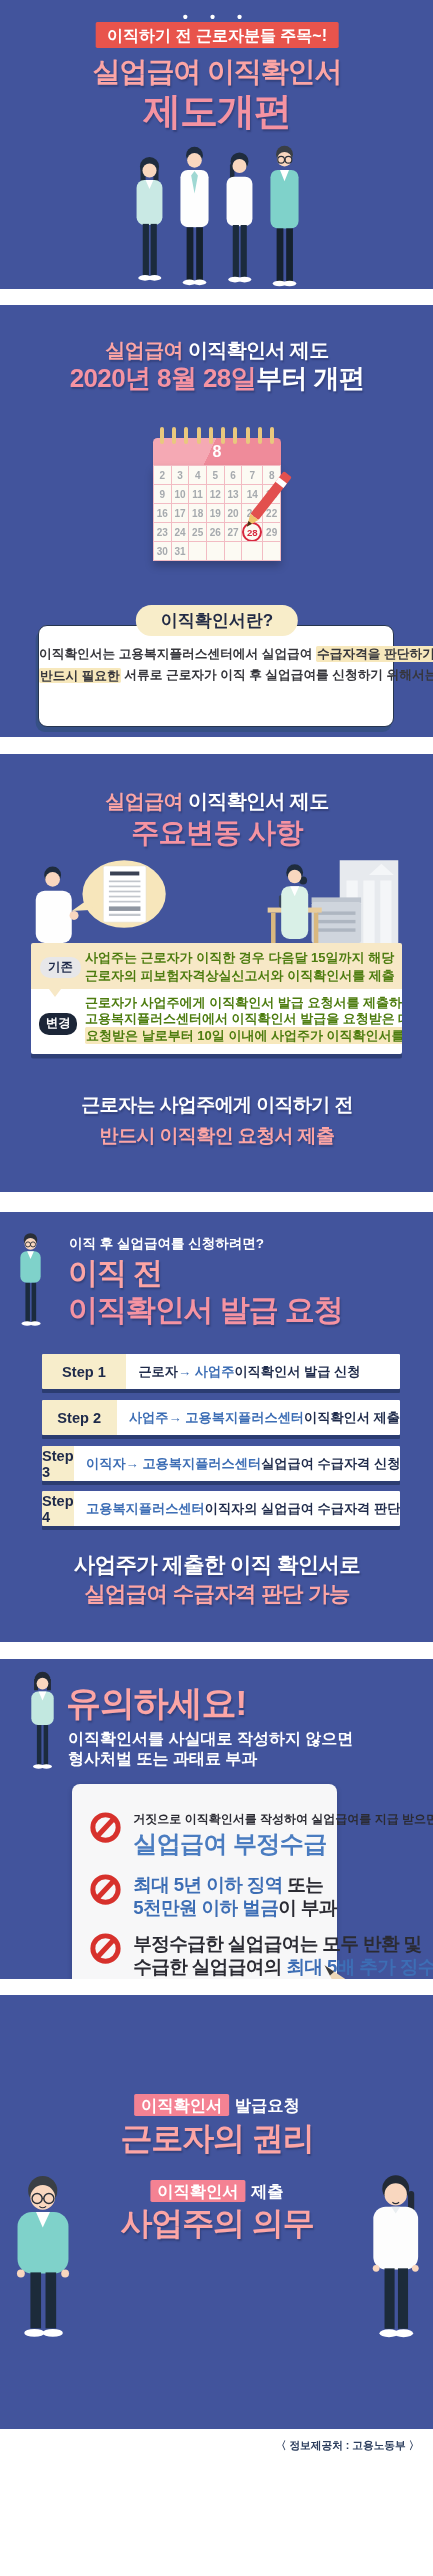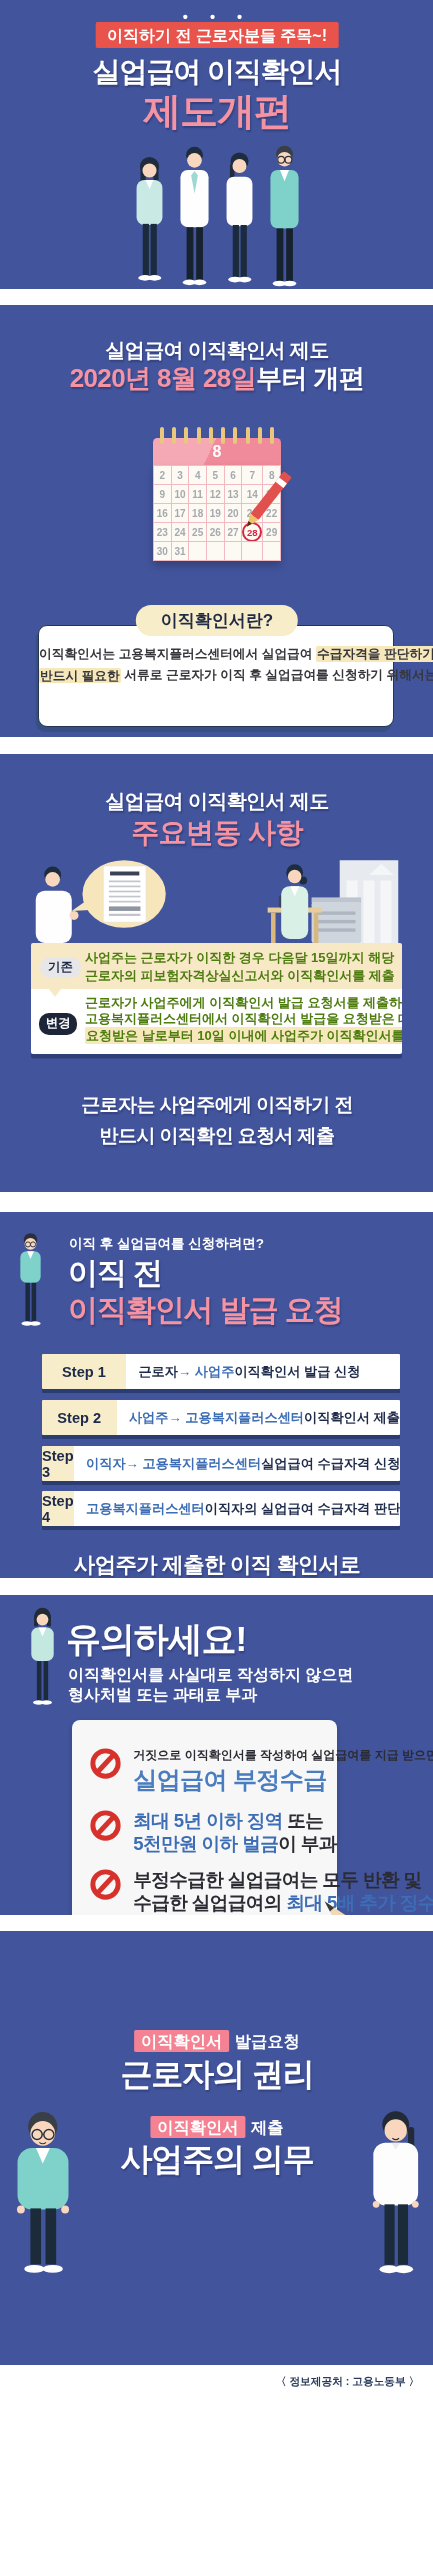--- a/index.html
+++ b/index.html
@@ -2,21 +2,21 @@
 <html style="font-size:9px"><head>
 <meta charset="utf-8">
 <style>
   html,body{margin:0;padding:0;background:#fff;}
   body{width:434px;font-family:"Liberation Sans","DejaVu Sans",sans-serif;font-weight:bold;}
   #page{position:relative;width:434px;height:2576px;overflow:hidden;background:#fff;}
   .sec{position:relative;width:434px;background:#42549C;overflow:hidden;}
   .band{width:434px;background:#ffffff;}
   .abs{position:absolute;}
   .cx{left:50%;transform:translateX(-50%);white-space:nowrap;}
-  .cream{color:#ffffff;} .pink{color:#F593A2;} .white{color:#FFFFFF;} .blue{color:#3D6EB5;}
+  .cream{color:#fca5a5;} .pink{color:#F593A2;} .white{color:#FFFFFF;} .blue{color:#3D6EB5;}
   .ts{text-shadow:1.1px 1.7px 1.7px rgba(18,26,58,.32);}
   .hero-dots{font-size:14.6px;color:#fff;letter-spacing:9px;}
   .hero-badge{background:#E8544C;color:#fff;font-size:16px;padding:4.5px 11.3px;border-radius:1.7px;}
   .h1{font-size:28px;letter-spacing:-1.1px;}
   .h2{font-size:38px;letter-spacing:-1.1px;}
   .t36{font-size:20px;letter-spacing:-0.6px;}
   .t46{font-size:26px;letter-spacing:-0.6px;text-align:center;}
   .t50{font-size:28px;letter-spacing:-0.6px;}
   .pill{background:#F8EDC9;color:#222B45;font-size:17px;border-radius:16px;padding:5.6px 25px;}
   .card{background:#fff;border:1.7px solid #26354F;border-radius:9px;box-shadow:-2.3px 5px 0 rgba(32,74,92,.35);}
@@ -250,21 +250,21 @@
         <div class="abs chgtxt" style="left:54px;top:38px"><span class="hl">요청받은 날로부터 10일 이내에  사업주가 이직확인서를 발급</span></div>
       </div>
     </div>
 
     <div class="abs cx t34 white ts" style="top:338px">근로자는 사업주에게 이직하기 전</div>
     <div class="abs cx t34 cream ts" style="top:369px">반드시 이직확인 요청서 제출</div>
   </div>
 
   <div class="band" style="height:20px"></div>
 
-  <div class="sec" style="height:366px">
+  <div class="sec" style="height:430px">
     <svg class="abs" style="left:13.5px;top:20px" width="33" height="96" viewBox="0 0 58 170">
       <circle cx="29" cy="14" r="12" fill="#2A2F38"></circle>
         <circle cx="29" cy="21" r="10.5" fill="#F9D7BF"></circle>
       <circle cx="24.5" cy="22" r="4.5" fill="none" stroke="#2A2F38" stroke-width="1.6"></circle>
         <circle cx="33.5" cy="22" r="4.5" fill="none" stroke="#2A2F38" stroke-width="1.6"></circle>
       <rect x="11" y="34" width="36" height="56" rx="11" fill="#7FD2CA"></rect>
         <polygon points="23,34 29,48 35,34" fill="#FFFFFF"></polygon>
       <rect x="20" y="90" width="8" height="70" fill="#1B2B3D"></rect>
         <rect x="31" y="90" width="8" height="70" fill="#1B2B3D"></rect>
       <ellipse cx="23" cy="162" rx="10" ry="4" fill="#FFFFFF"></ellipse>

